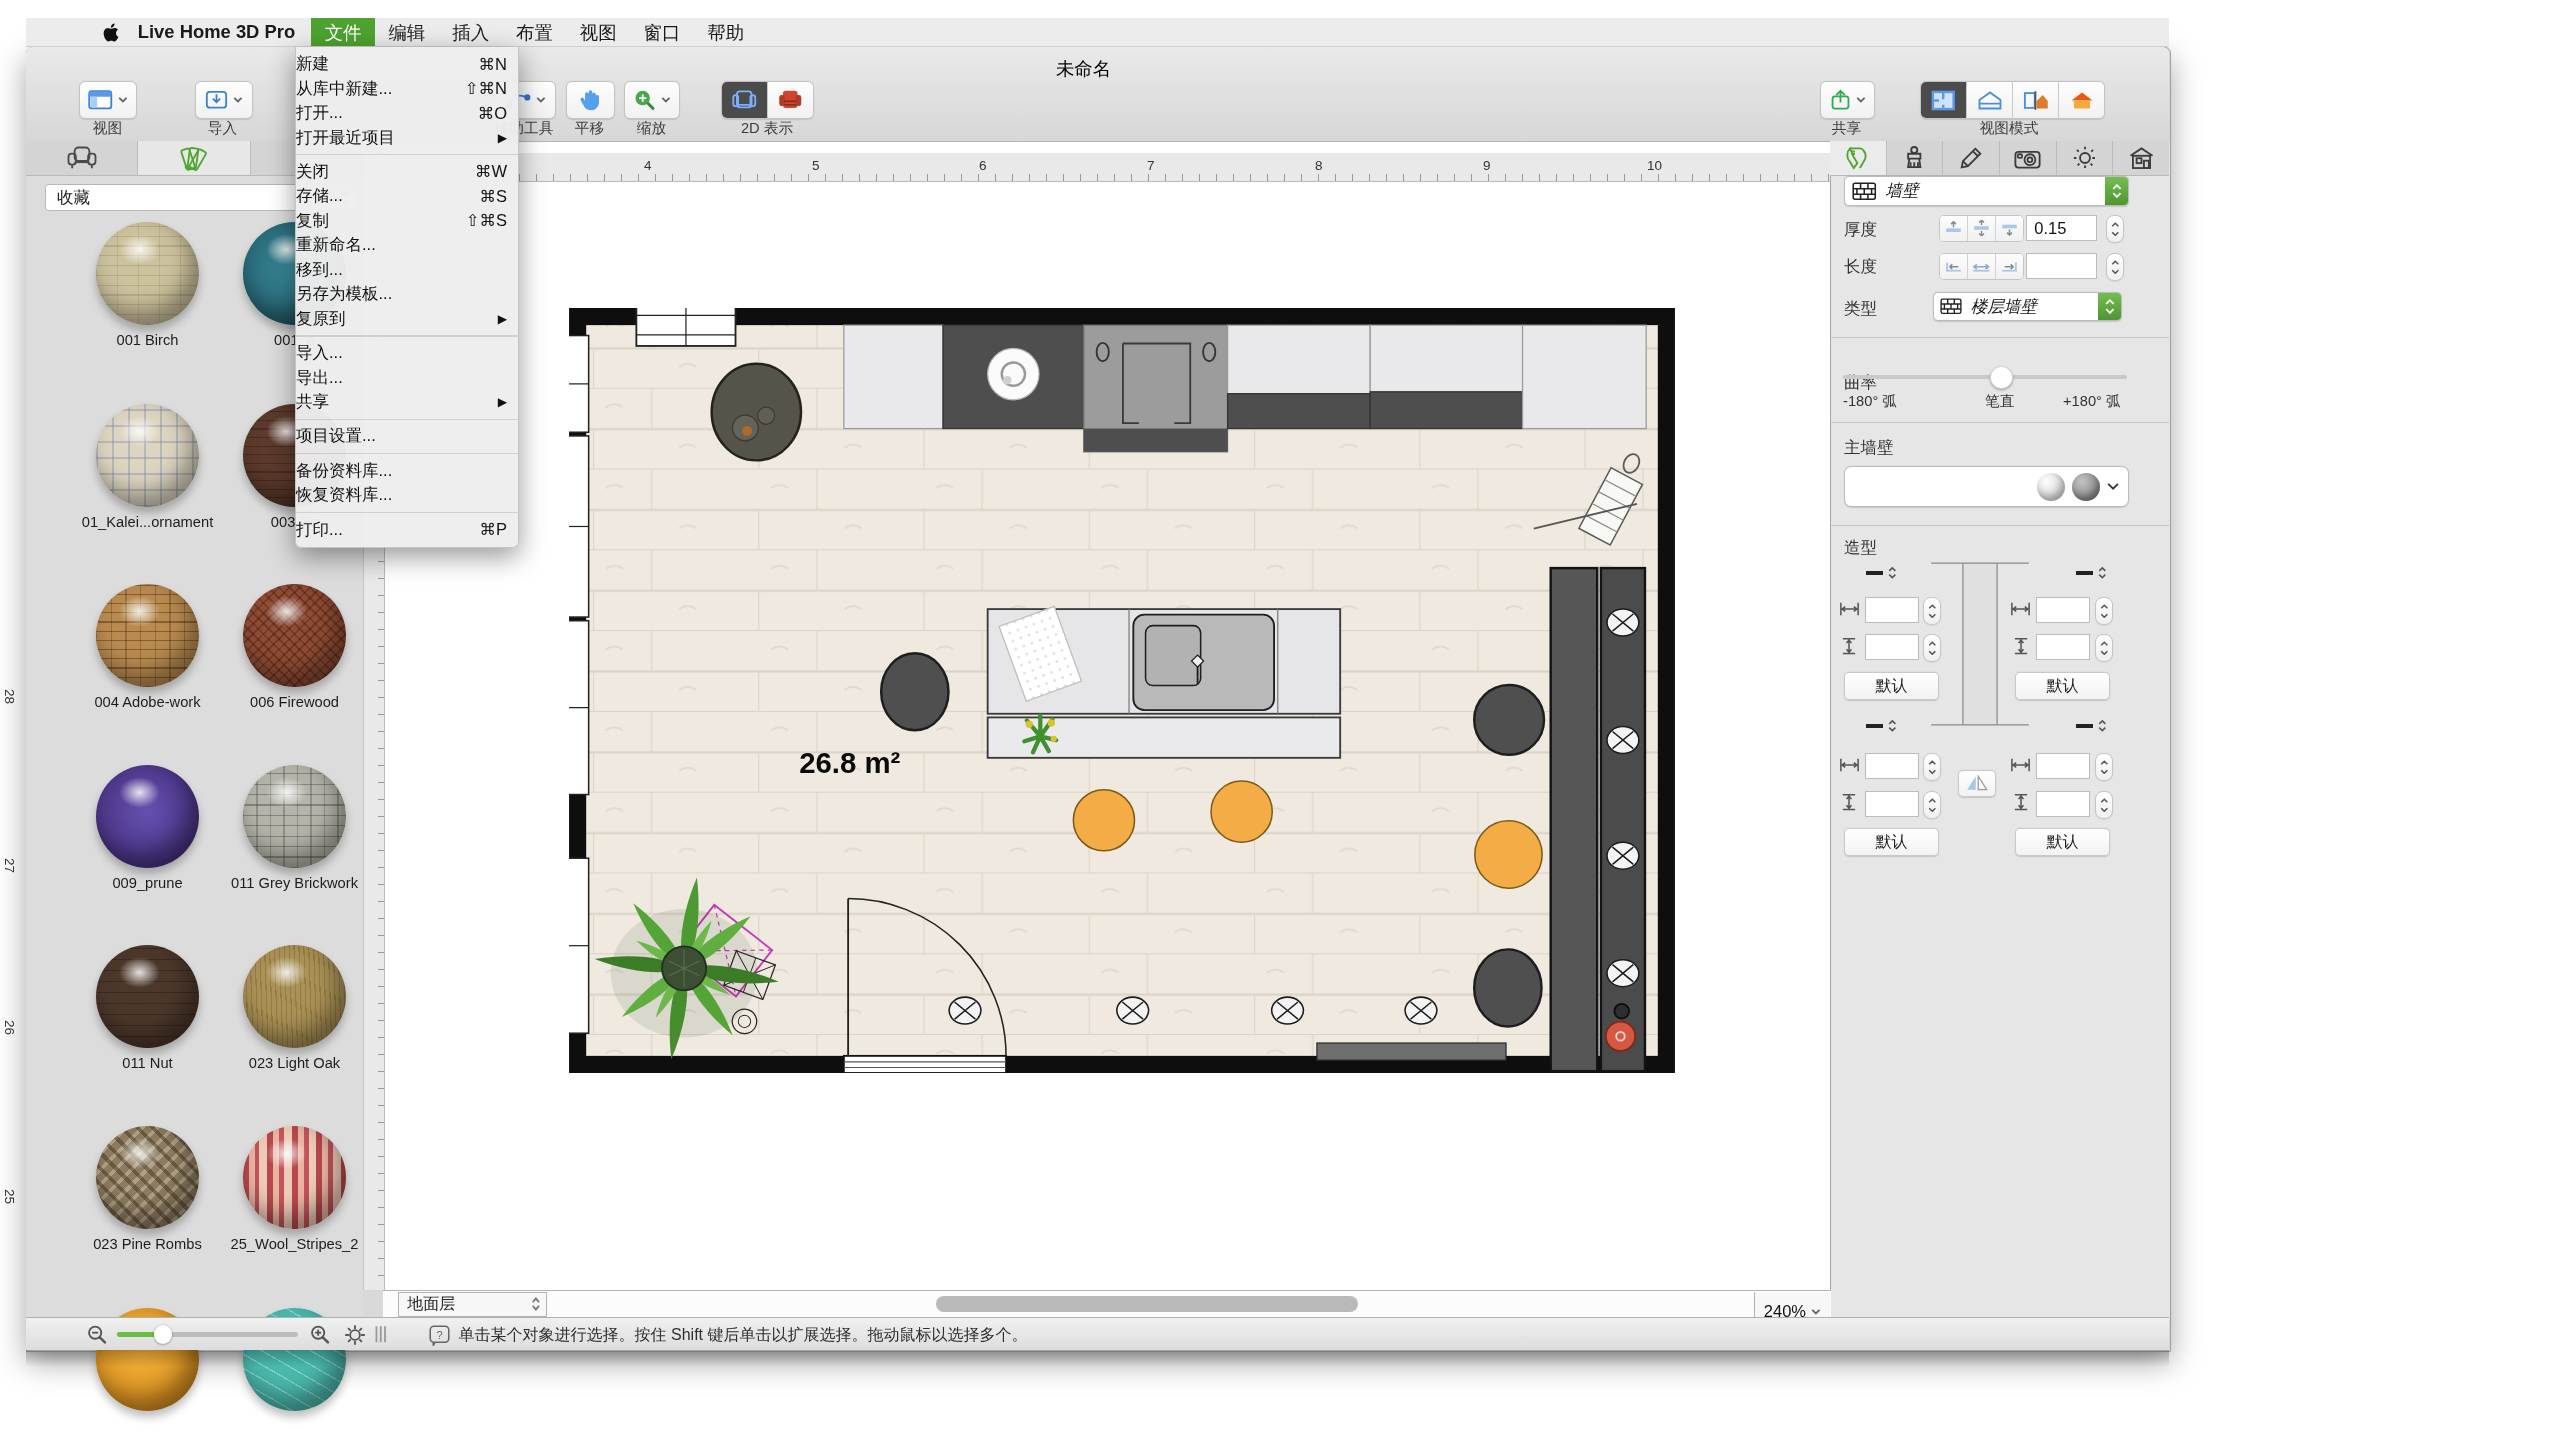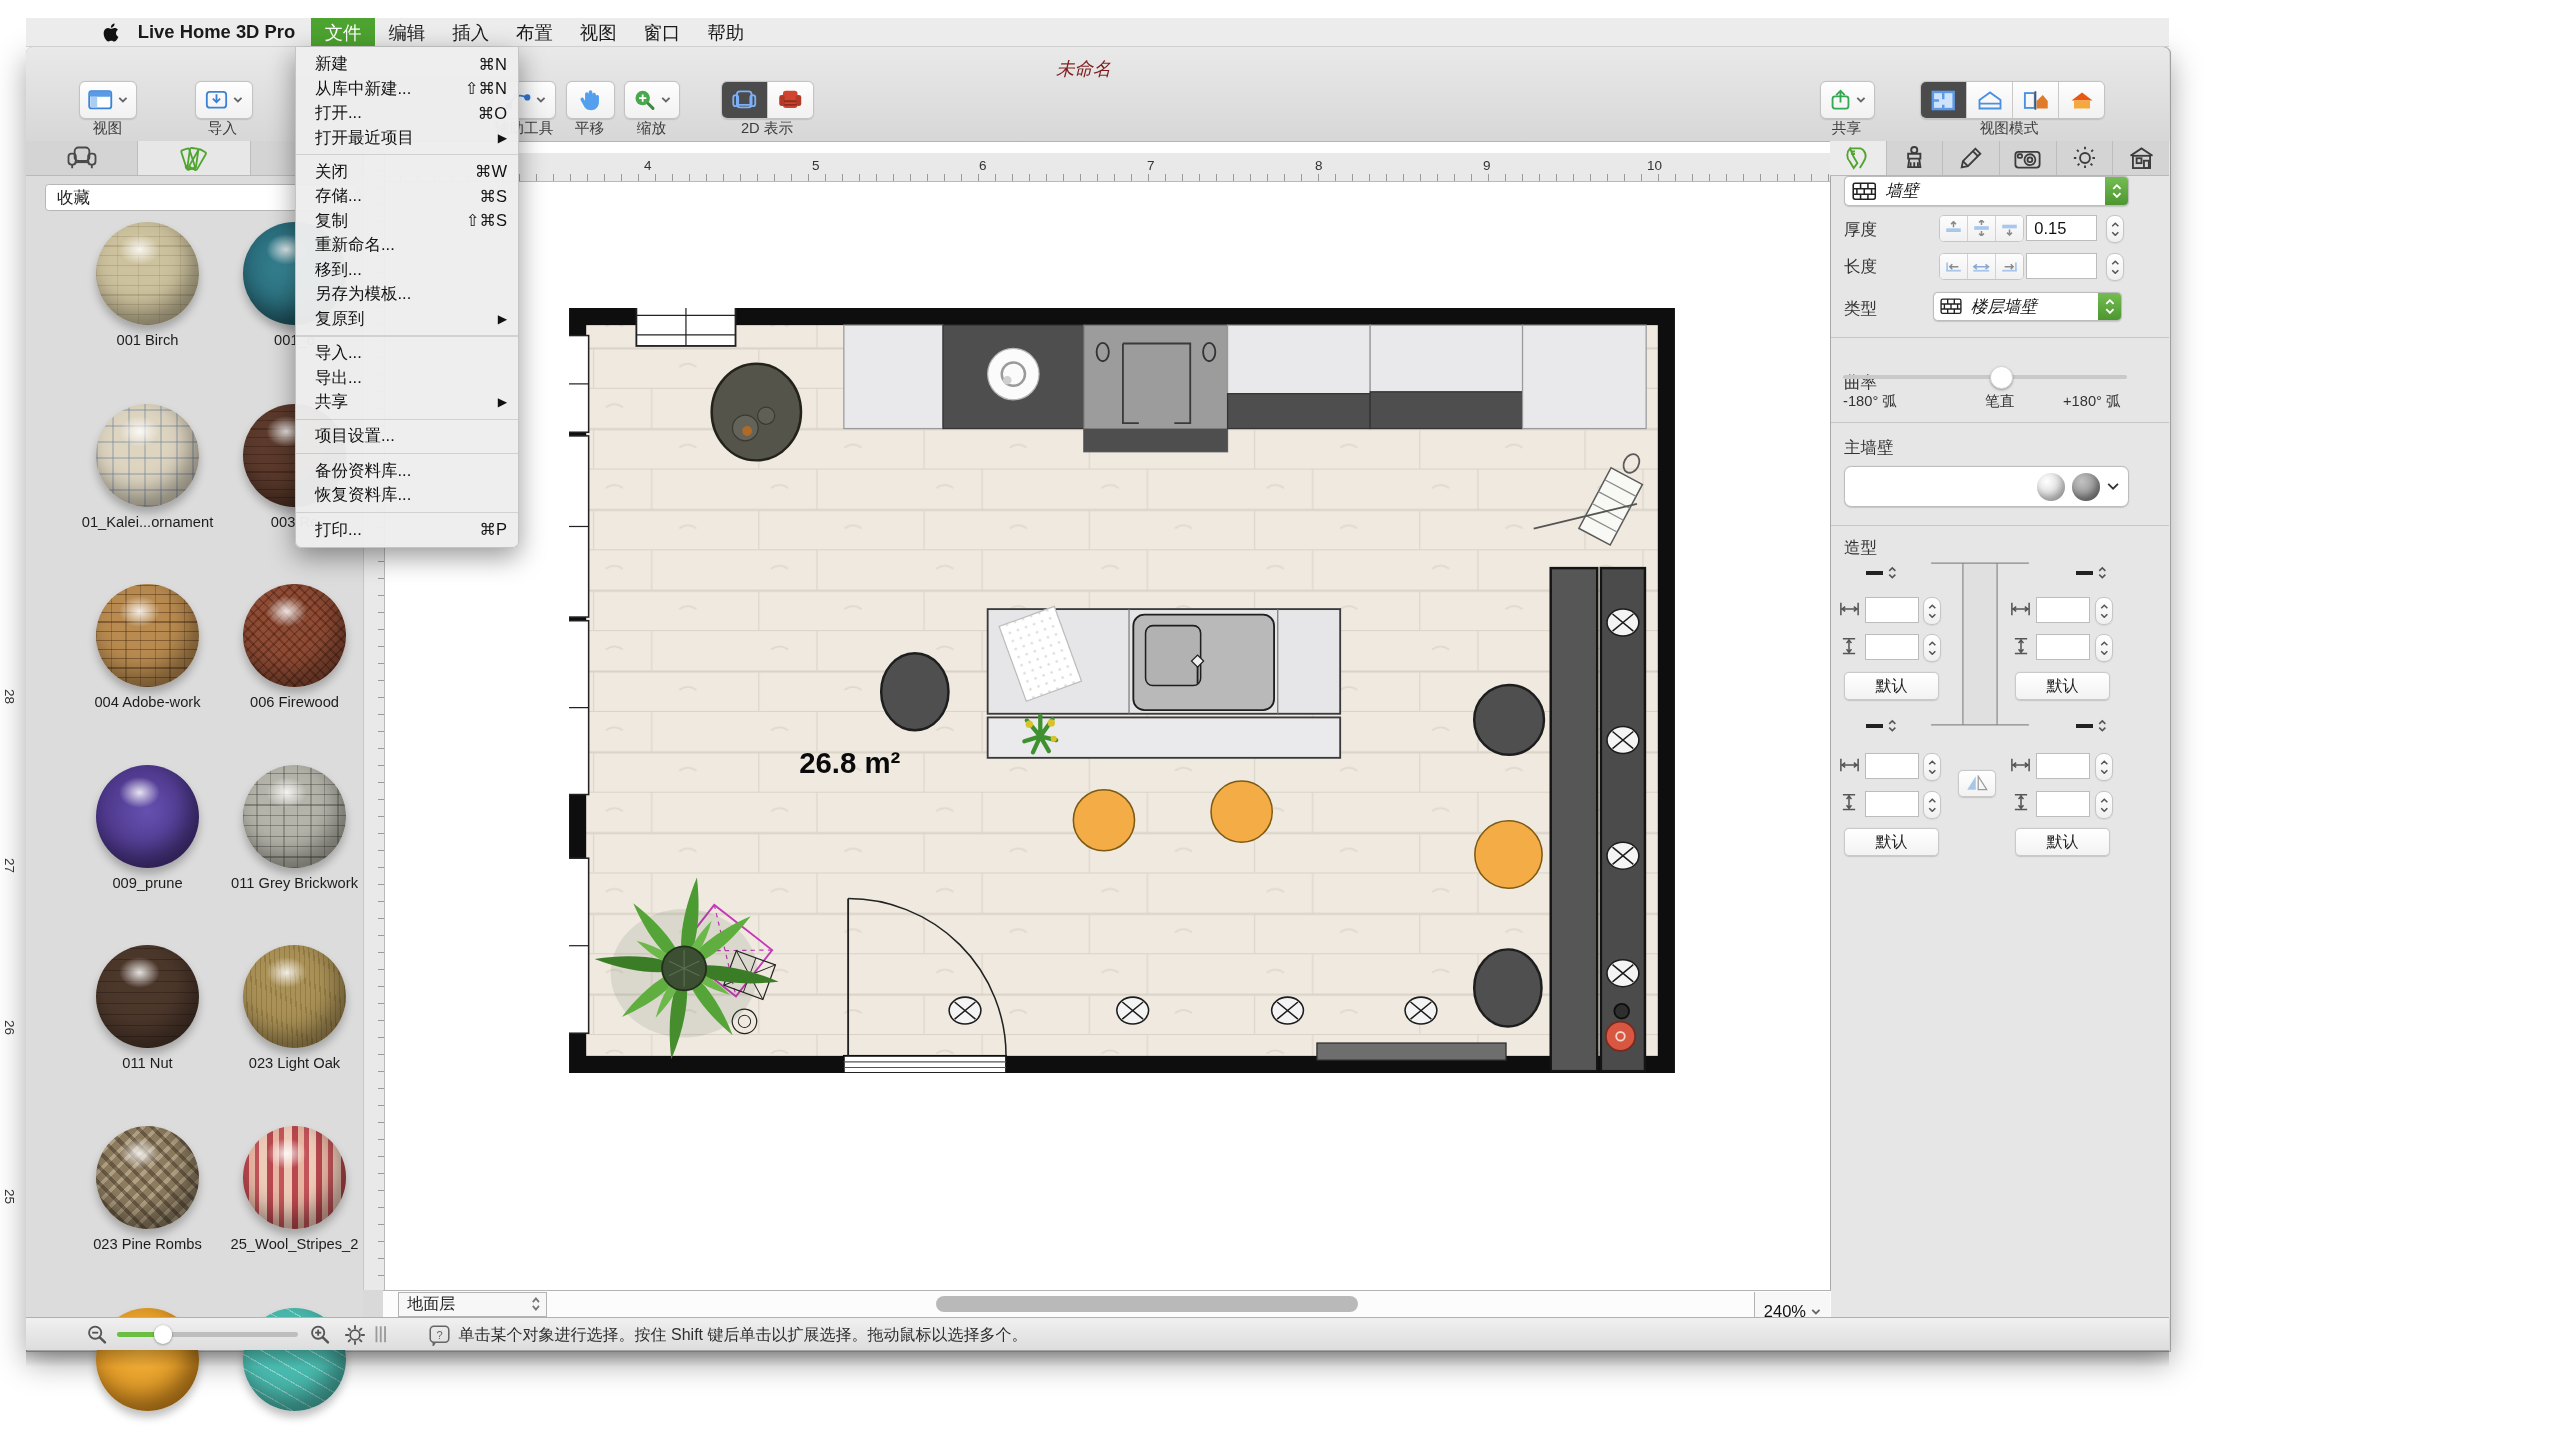--- a/index.html
+++ b/index.html
@@ -8,21 +8,21 @@
   
   .menubar{left:26px;top:18.4px;width:2143px;height:28px;background:#ececec;border-bottom:0.6px solid #cfcfcf;display:flex;align-items:center;font-size:18.4px;color:#1a1a1a;z-index:40;}
   .apple{width:18.4px;height:21px;margin-left:75px;margin-right:18.4px;}
   .appname{font-weight:700;margin-right:16px;}
   .mtitle{padding:0 13.5px;height:28px;display:flex;align-items:center;}
   .mtitle.active{background:#4da32f;color:#fff;}
   
   .win{left:26px;top:47px;width:2143px;height:1303px;background:#d9d9d9;border:0.6px solid #9f9f9f;border-radius:6.1px 6.1px 0 0;box-shadow:0 11px 31px rgba(0,0,0,.35);z-index:1;}
   .titlebar{left:26px;top:47px;width:2143px;height:94px;background:linear-gradient(#e9e9e9,#d7d7d7);border-bottom:0.6px solid #b5b5b5;border-radius:6.1px 6.1px 0 0;z-index:2;}
   .tl{width:16px;height:16px;border-radius:50%;top:54px;}
-  .wintitle{top:56px;left:961px;width:245px;text-align:center;font-size:18.4px;color:#7f1d1d;z-index:3;font-style:italic;}
+  .wintitle{top:56px;left:961px;width:245px;text-align:center;font-size:18.4px;color:#000000;z-index:3;}
   .tbtn{height:36px;top:81px;background:linear-gradient(#fefefe,#f1f1f1);border:0.6px solid #c3c3c3;border-radius:6.1px;display:flex;align-items:center;justify-content:center;gap:4.9px;z-index:3;box-shadow:0 0.6px 1.2px rgba(0,0,0,.12);}
   .tlabel{top:119px;font-size:14.7px;color:#3c3c3c;text-align:center;z-index:3;}
   .seg{height:36px;top:81px;border:0.6px solid #c3c3c3;border-radius:6.1px;display:flex;overflow:hidden;z-index:3;box-shadow:0 0.6px 1.2px rgba(0,0,0,.12);}
   .seg .cell{display:flex;align-items:center;justify-content:center;background:linear-gradient(#fefefe,#f1f1f1);border-right:0.6px solid #c9c9c9;}
   .seg .cell:last-child{border-right:none;}
   .seg .cell.sel{background:#4b4b4b;}
   .chev{stroke:#666;stroke-width:3;fill:none;}
   
   .side{left:26px;top:141px;width:337px;height:1177px;background:#dcdcdc;z-index:2;}
   .sidetabs{left:26px;top:141px;width:337px;height:34px;background:#d4d4d4;border-bottom:0.6px solid #b9b9b9;display:flex;z-index:3;}
@@ -79,21 +79,21 @@
   .hr{height:0.6px;background:#c6c6c6;z-index:3;}
   .defbtn{background:linear-gradient(#fff,#f2f2f2);border:0.6px solid #c9c9c9;border-radius:4.9px;display:flex;align-items:center;justify-content:center;font-size:16px;color:#222;z-index:3;box-shadow:0 0.6px 1.2px rgba(0,0,0,.15);}
   .slider-track{height:3.7px;background:#c9c9c9;border-radius:1.8px;z-index:3;}
   .slider-thumb{width:21px;height:21px;border-radius:50%;background:#fff;border:0.6px solid #d5d5d5;box-shadow:0 1.2px 2.4px rgba(0,0,0,.3);z-index:4;}
   
   .statusbar{left:26px;top:1317px;width:2143px;height:32px;background:linear-gradient(#f0f0f0,#dddddd);border-top:0.6px solid #b0b0b0;z-index:5;}
   .winshadow{left:26px;top:1350px;width:2143px;height:16.5px;background:linear-gradient(rgba(0,0,0,.25),rgba(0,0,0,0));z-index:5;}
   .hint{position:absolute;left:403px;top:6.7px;display:flex;align-items:center;gap:8.6px;font-size:16px;color:#2f2f2f;}
   
   .filemenu{left:295px;top:47px;width:222px;background:rgba(237,237,237,.97);border:0.6px solid #c4c4c4;border-top:none;border-radius:0 0 6.1px 6.1px;box-shadow:0 8.6px 27px rgba(0,0,0,.4);z-index:50;padding:4.9px 0;}
-  .mi{height:24.5px;display:flex;align-items:center;padding:0 11px 0 19px;font-size:16.5px;color:#111;}
+  .mi{height:24.5px;display:flex;align-items:center;padding:0 11px 0 0;font-size:16.5px;color:#111;}
   .mi .sc{margin-left:auto;font-size:16.5px;color:#111;}
   .mi .ar{margin-left:auto;font-size:12.2px;color:#111;}
   .msep{height:1.2px;background:rgba(0,0,0,.12);margin:4.3px 0;}
   svg{display:block;}
 </style>
 </head>
 <body>
 
 <div class="abs win"></div>
 <div class="abs titlebar"></div>

